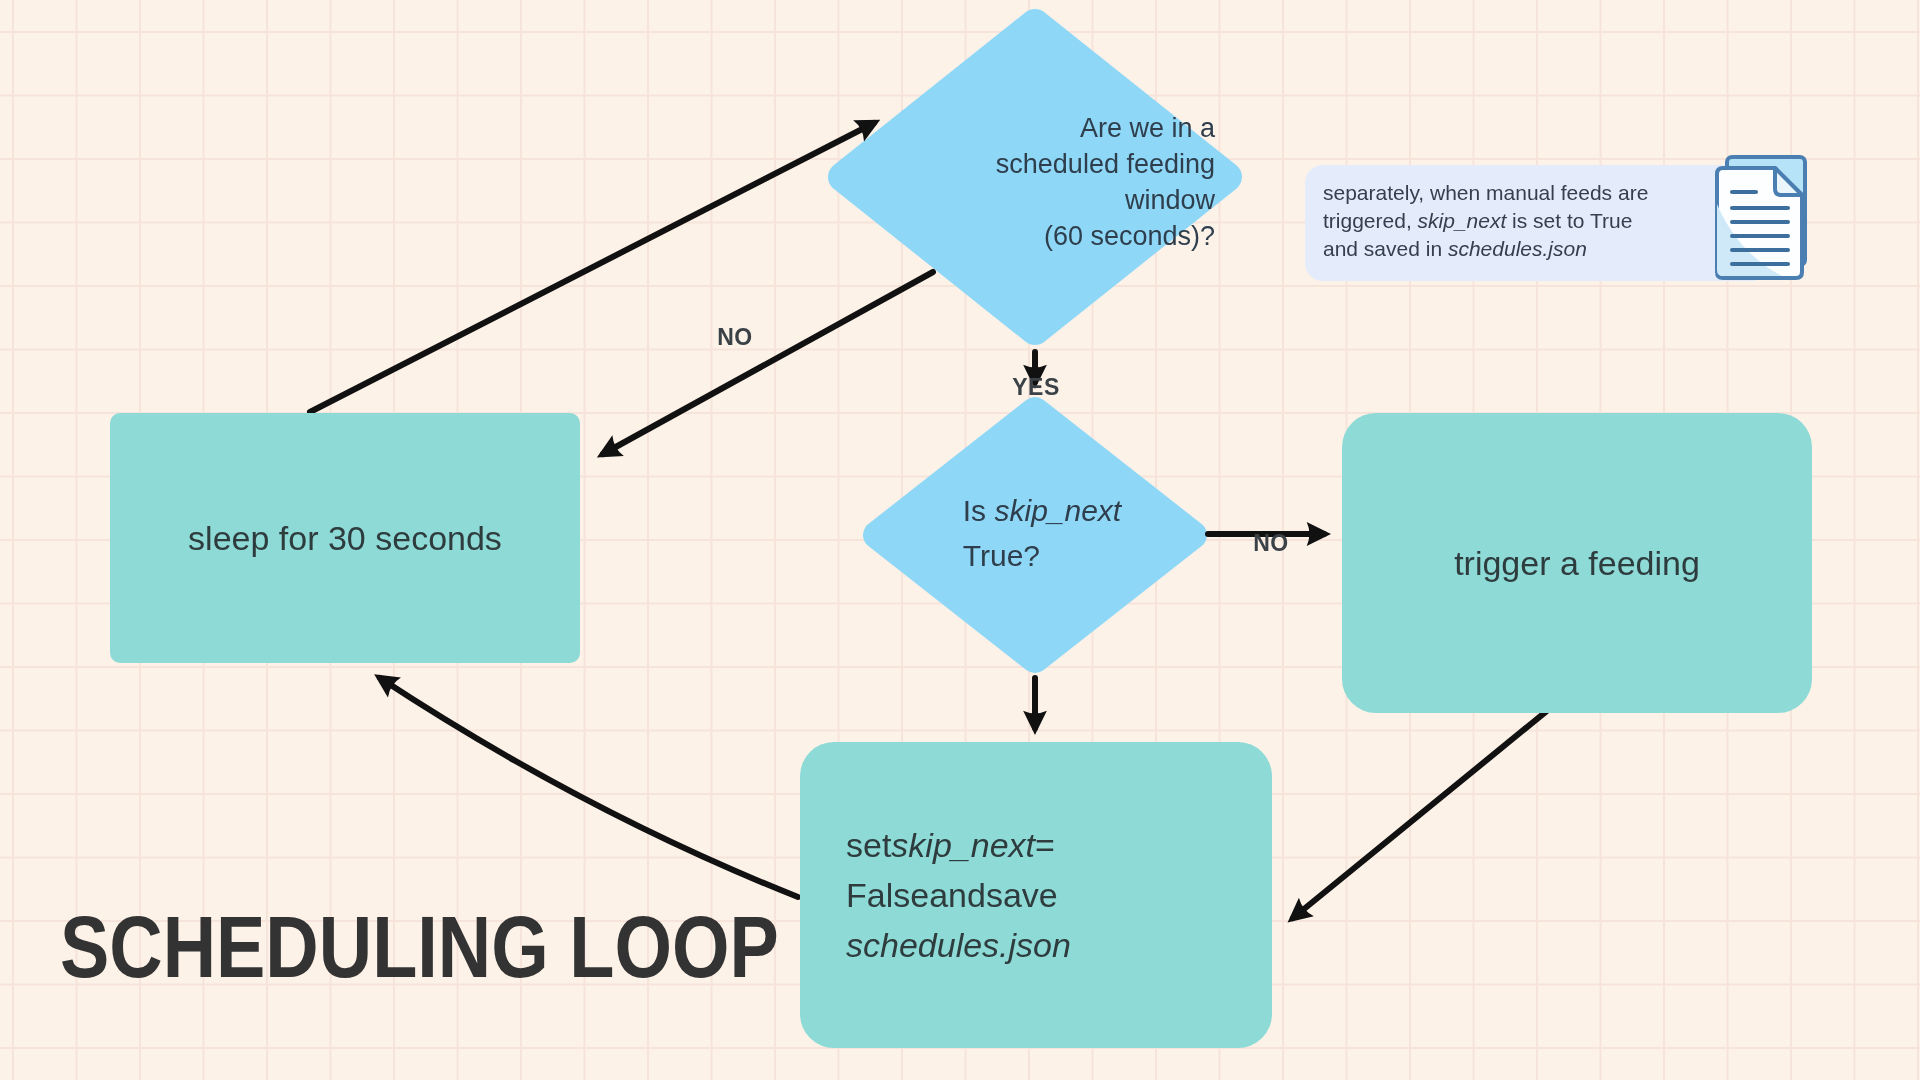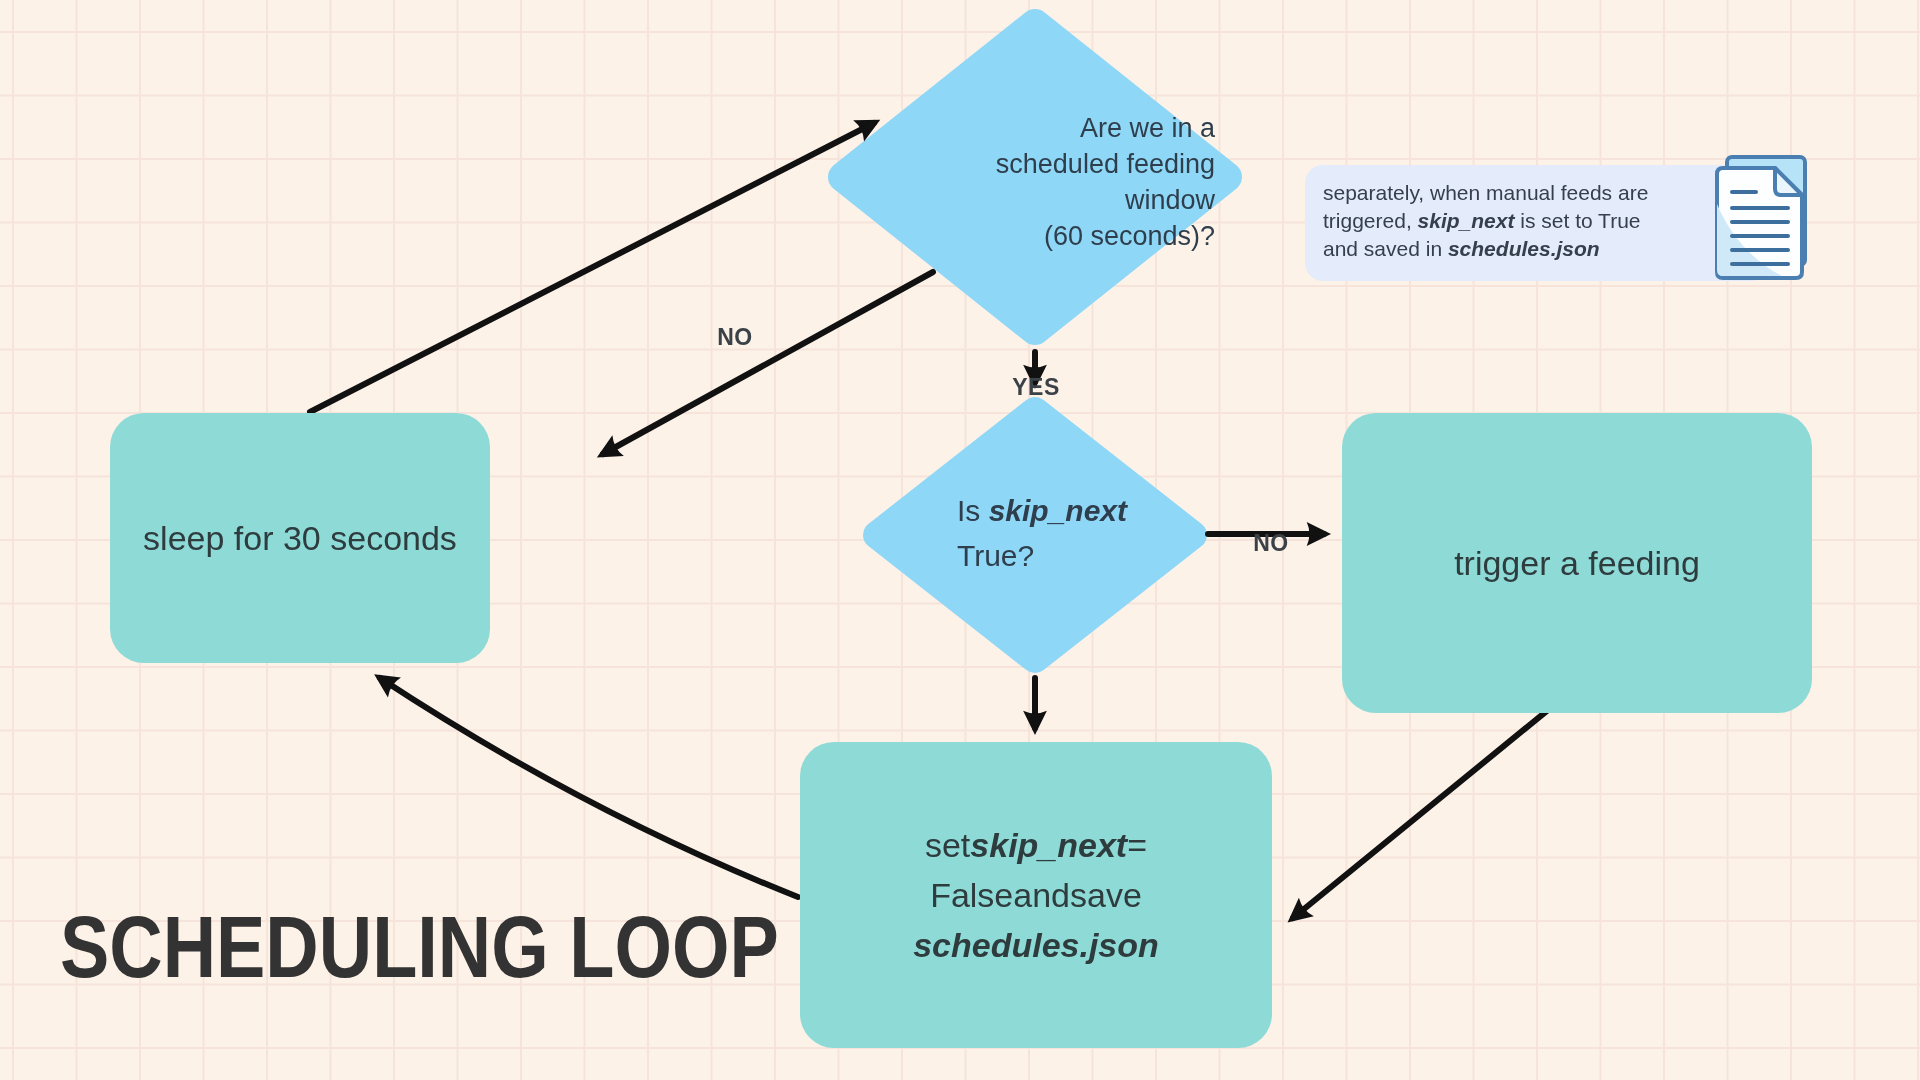--- a/index.html
+++ b/index.html
@@ -17,30 +17,30 @@
     background-position: 12px 31px;
   }
   svg.flow-layer { position: absolute; left: 0; top: 0; width: 1920px; height: 1080px; }
 
   
   .proc {
     position: absolute; background: #8edad7; border-radius: 34px;
     display: flex; align-items: center; justify-content: center;
     color: #2e3c3e;
   }
-  .proc.sleep   { left: 110px;  top: 413px; width: 380px; height: 250px; }
+  .proc.sleep   { left: 110px;  top: 413px; width: 470px; height: 250px; border-radius: 10px; }
   .proc.trigger { left: 1342px; top: 413px; width: 470px; height: 300px; }
   .proc.setbox  { left: 800px;  top: 742px; width: 472px; height: 306px;
-                  flex-direction: column; justify-content: center; align-items: center;
+                  flex-direction: column; justify-content: center; align-items: flex-start;
                   padding: 0 46px; box-sizing: border-box; }
   .proc-label { font-size: 34px; }
   .set-line { display: flex; justify-content: space-between; align-items: baseline;
               font-size: 34px; line-height: 50px; }
   .set-line.left { justify-content: flex-start; }
-  .it { font-style: italic; font-weight: bold; }
+  .it { font-style: italic; }
 
   
   .d1-label {
     position: absolute; left: 1035px; top: 182px; transform: translate(-50%, -50%);
     width: 360px; text-align: right; color: #2e3e4c;
     font-size: 27px; line-height: 36px;
   }
   .d2-label {
     position: absolute; left: 1042px; top: 533px; transform: translate(-50%, -50%);
     text-align: left; color: #2e3e4c; font-size: 30px; line-height: 45px;

